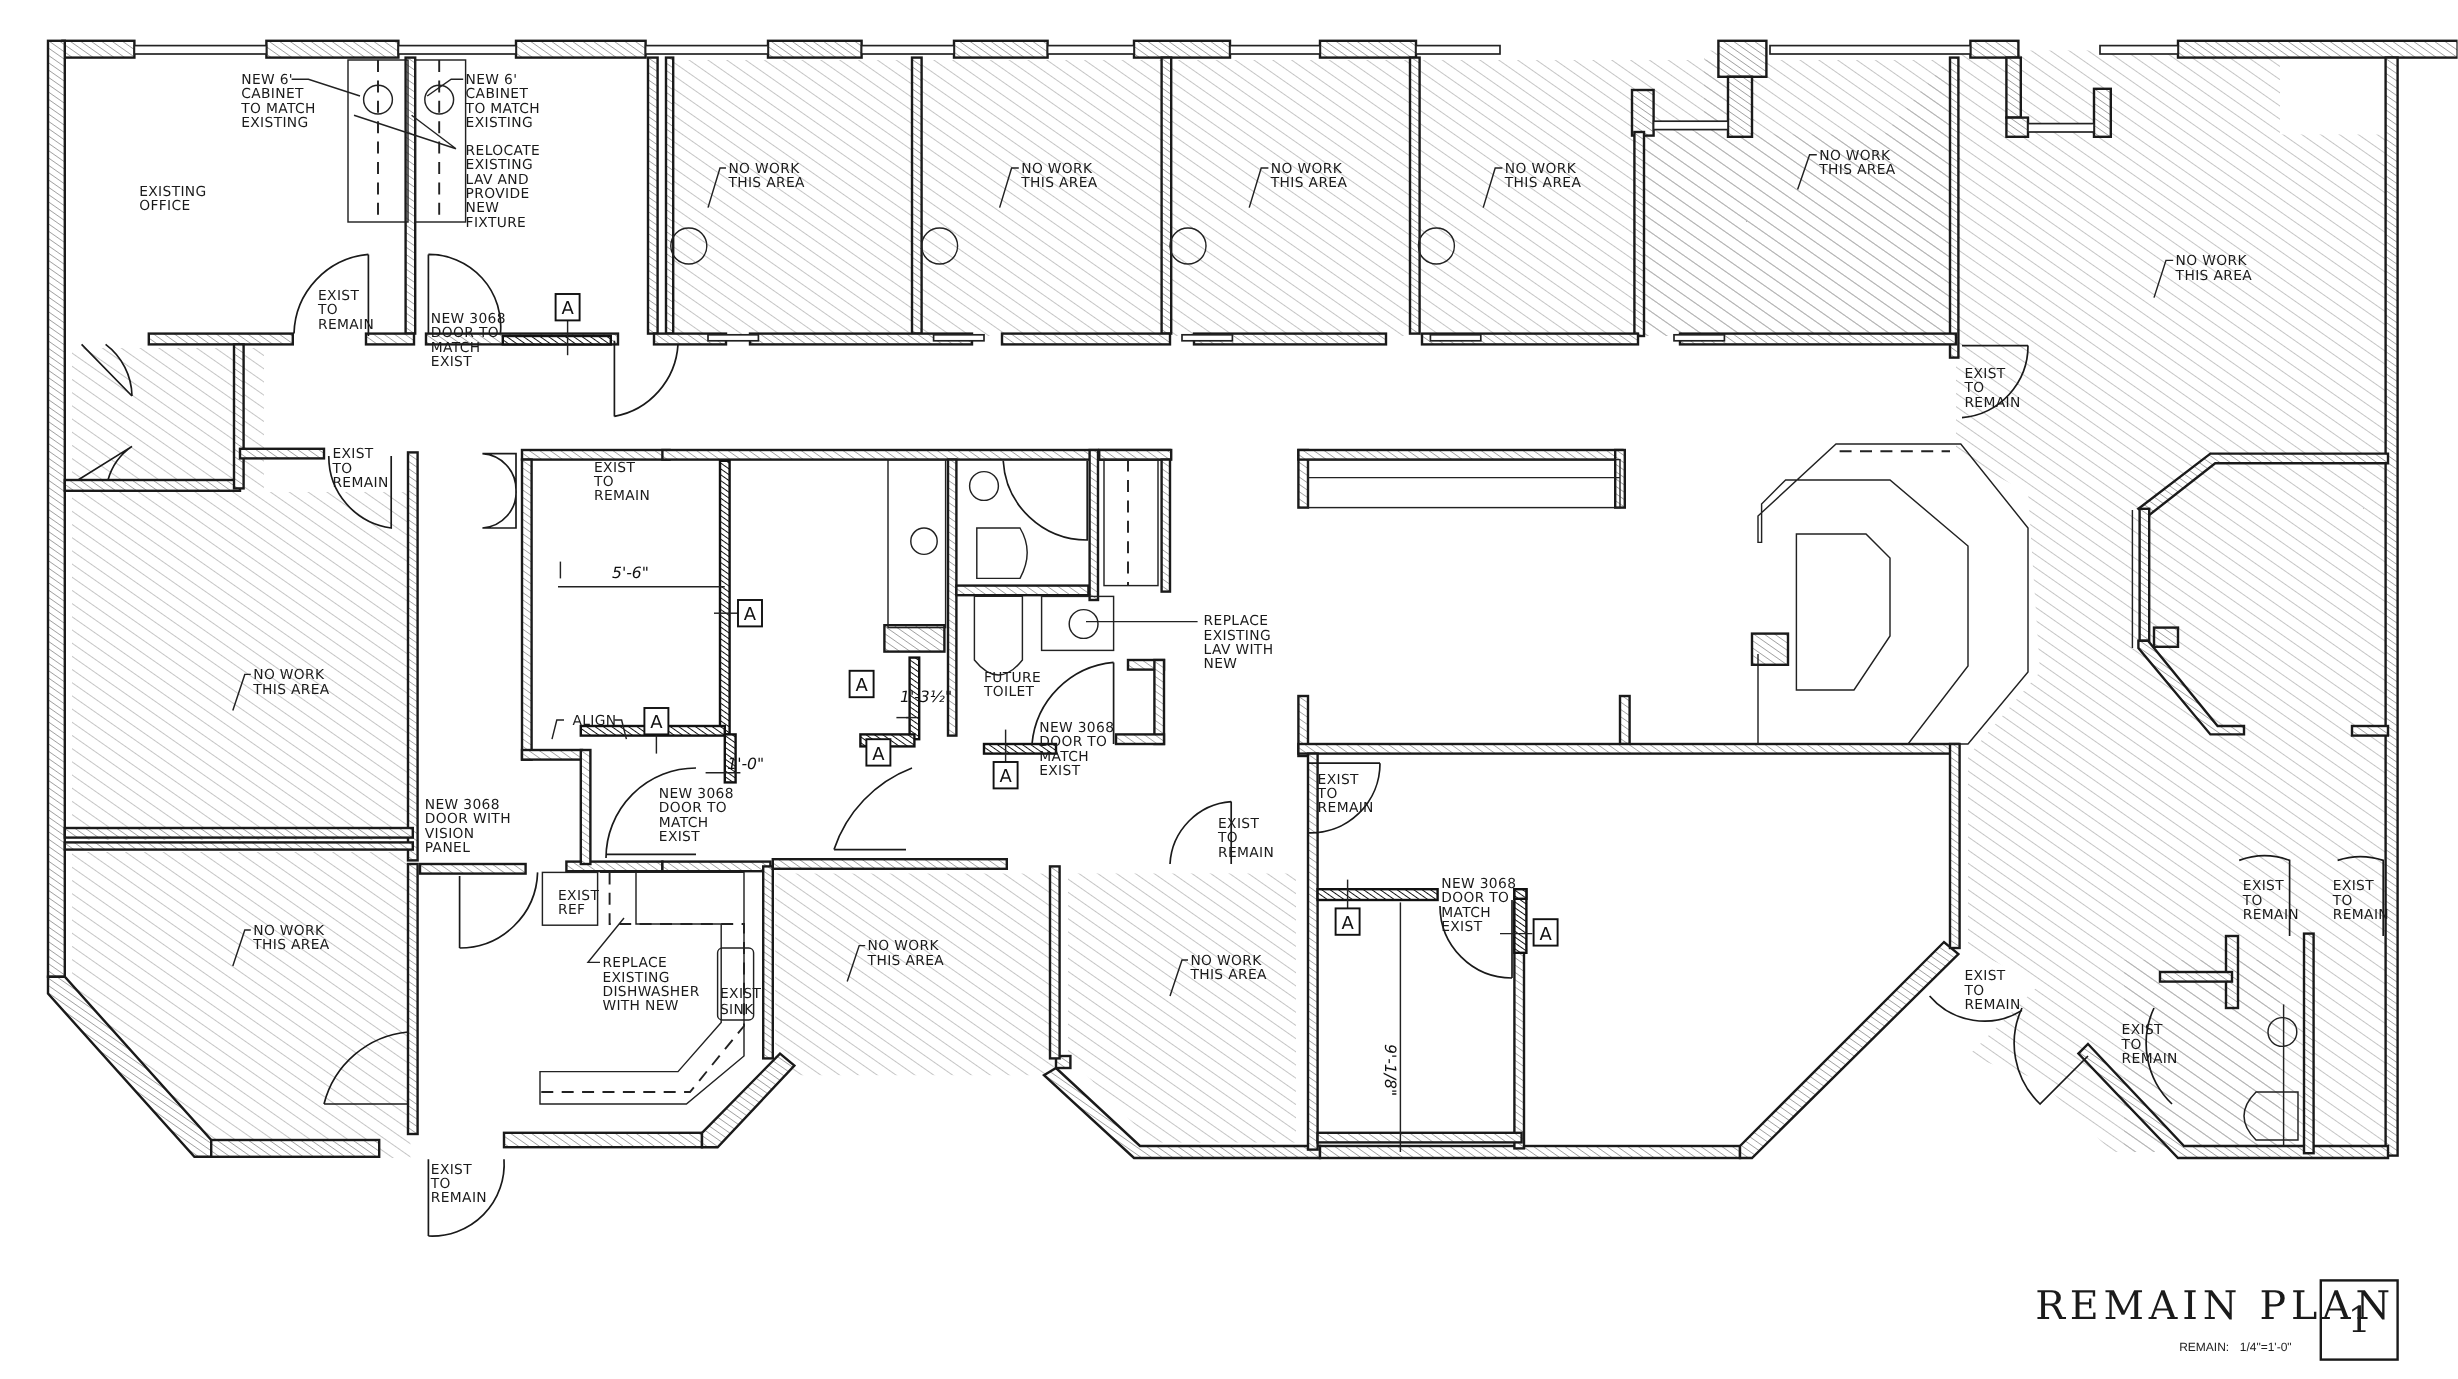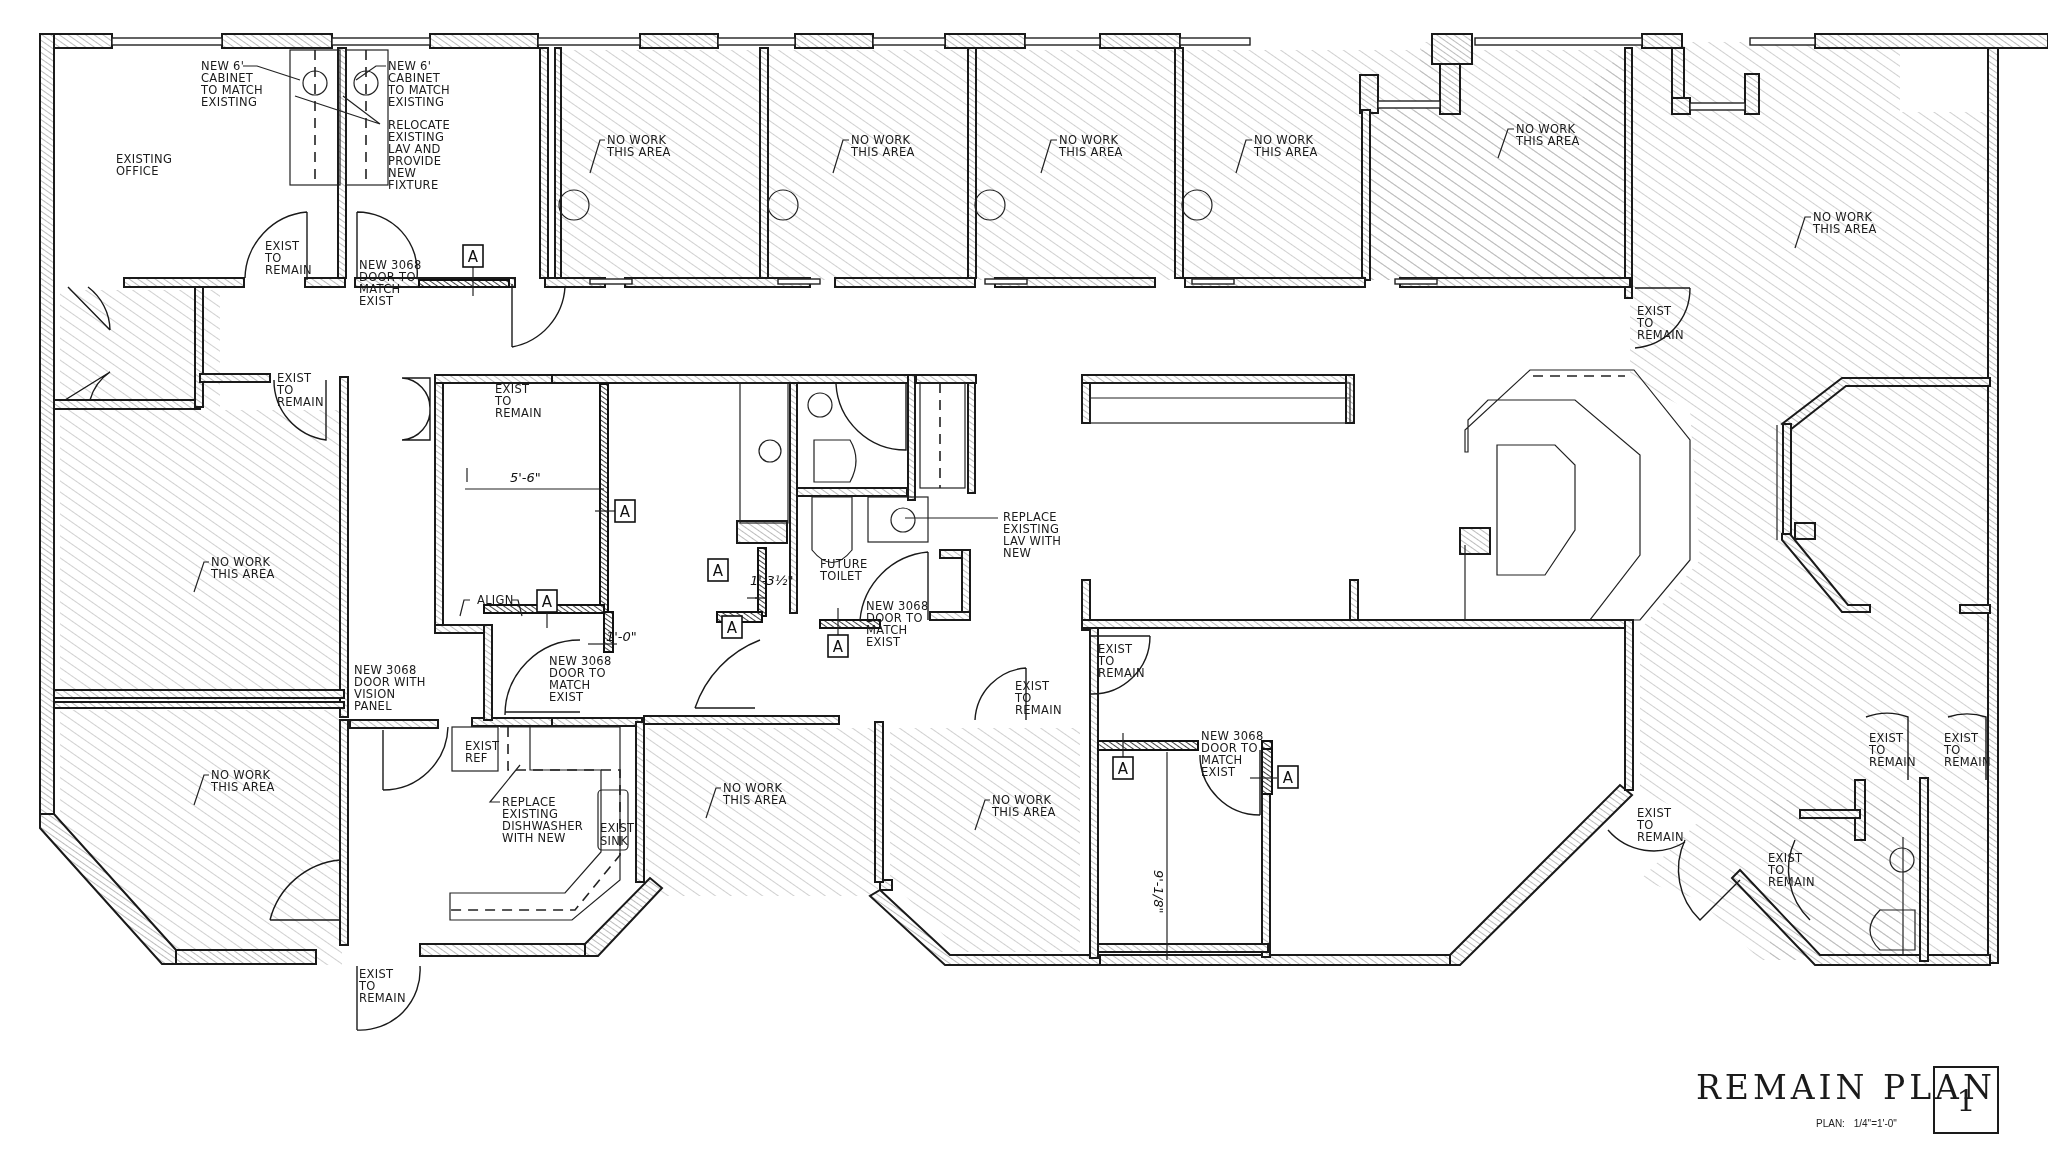--- a/index.html
+++ b/index.html
@@ -522,18 +522,18 @@
       <text class="lbl" x="502" y="818">EXISTING</text>
       <text class="lbl" x="502" y="830">DISHWASHER</text>
       <text class="lbl" x="502" y="842">WITH NEW</text>
       <path class="thin" d="M500,802 L490,802 L520,765"></path>
     </g>
   </g>
 </svg>
 
 <div class="title">REMAIN PLAN</div>
 <div class="scale">
-  <span>PLAN:</span>
+  <span>REMAIN:</span>
   <span style="margin-left:6px;">1/4"=1'-0"</span>
 </div>
 <div class="sheetbox">
   <span>1</span>
 </div>
 
 </body></html>

